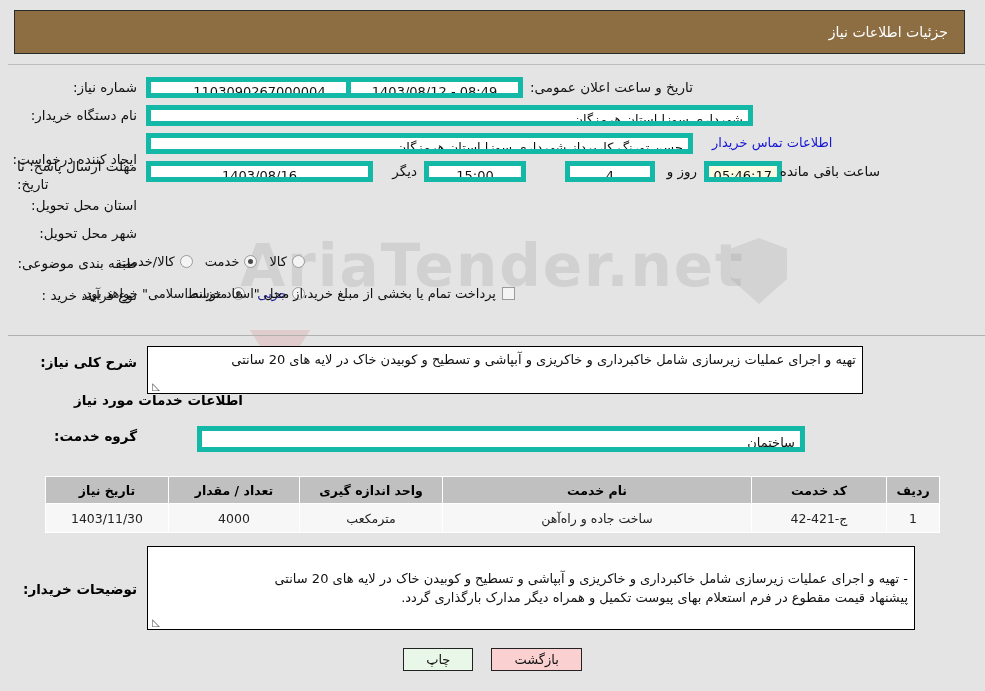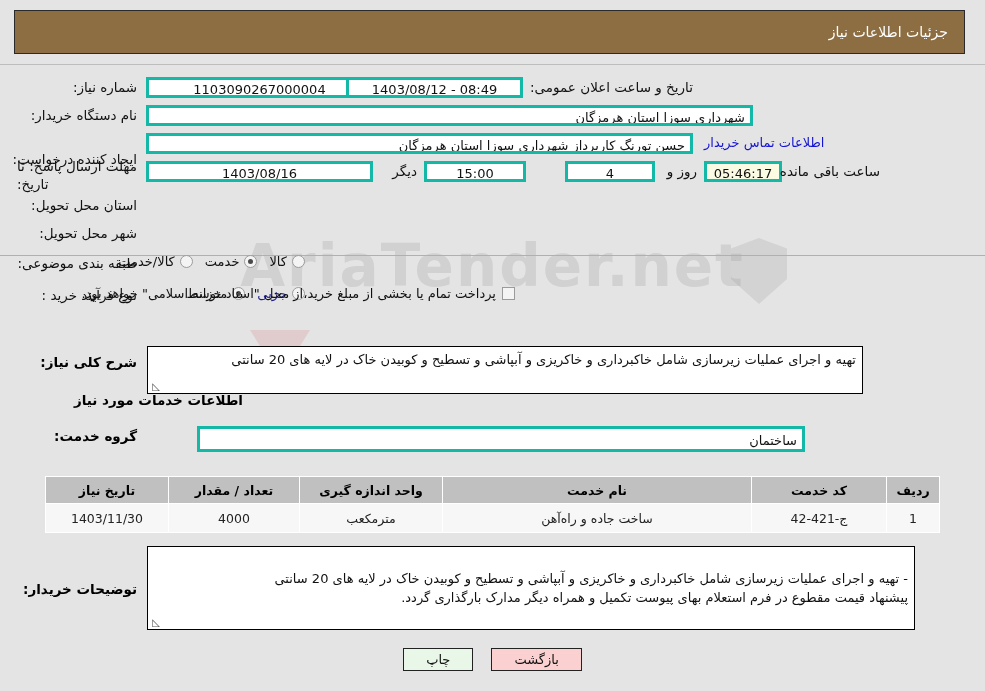--- a/index.html
+++ b/index.html
@@ -32,22 +32,22 @@
   }
   .header-title {
     color: #ffffff;
     font-size: 14px;
     letter-spacing: 0.2px;
   }
 
   
   .panel-top {
     position: absolute;
-    top: 64px; right: 0px; left: 0px;
-    height: 192px;
+    top: 64px; right: 0px; left: 8px;
+    height: 272px;
     border-top: 1px solid #bdbdbd;
     border-bottom: 1px solid #b0b0b0;
     box-sizing: border-box;
     text-decoration: underline;
   }
   .panel-mid {
     position: absolute;
     top: 336px; right: 0; left: 0;
     height: 300px;
     box-sizing: border-box;
@@ -64,21 +64,21 @@
     color: #111;
     text-align: left;
   }
   .lbl-b {
     font-size: 13.5px;
     color: #000;
     font-weight: bold;
   }
   .fld {
     background: #ffffff;
-    border: 3px solid #14b8a6;
+    border: 5px solid #14b8a6;
     box-sizing: border-box;
     height: 21px;
     line-height: 19px;
     font-size: 13px;
     color: #111;
     padding: 0 5px;
     overflow: hidden;
     white-space: nowrap;
   }
   .fld.center { text-align: center; }

